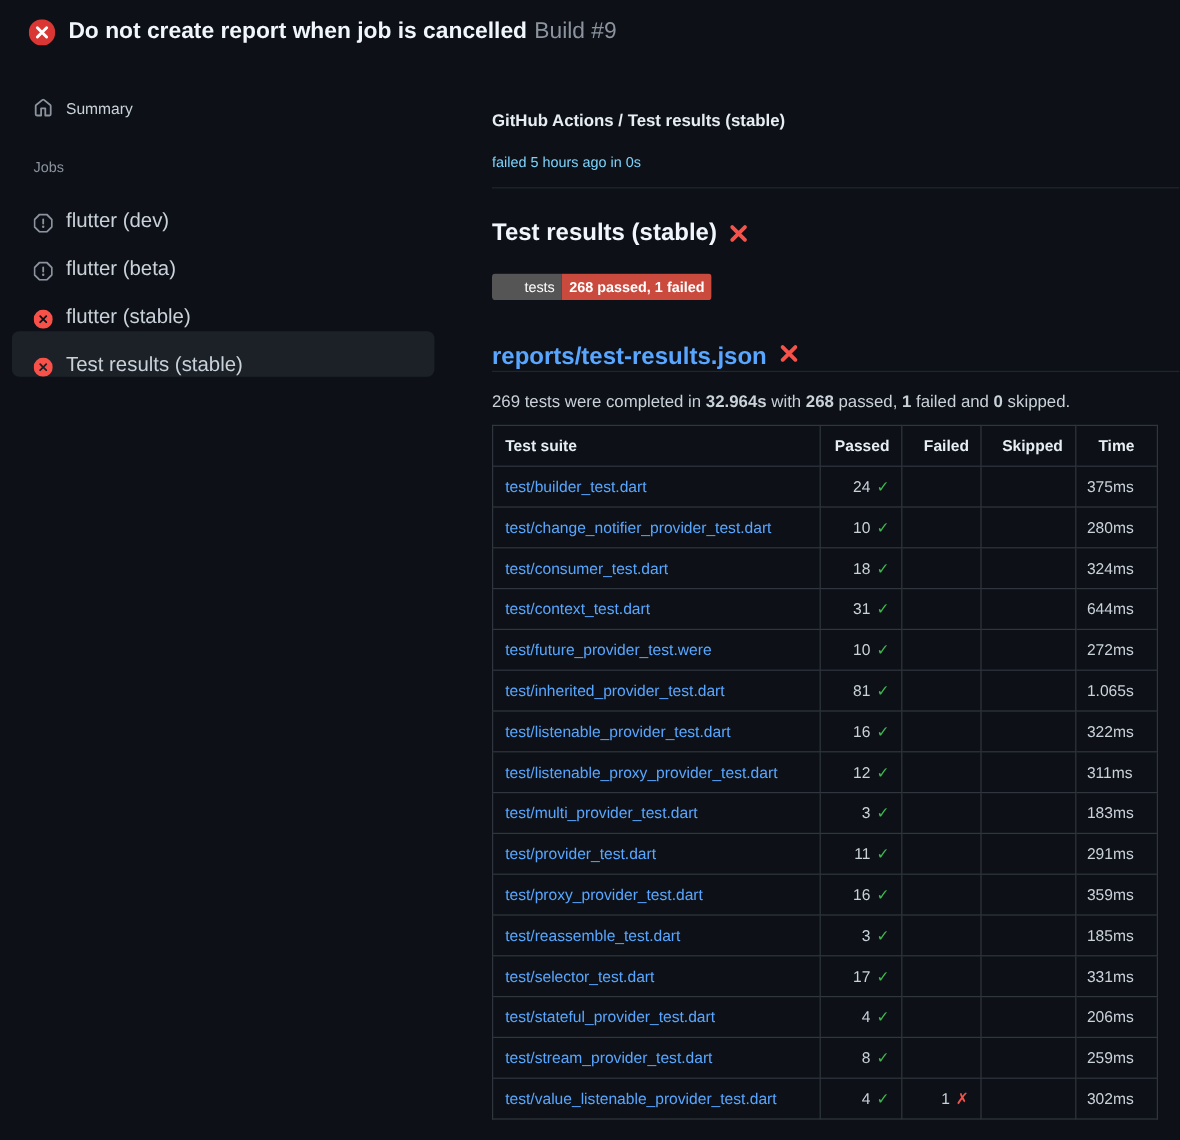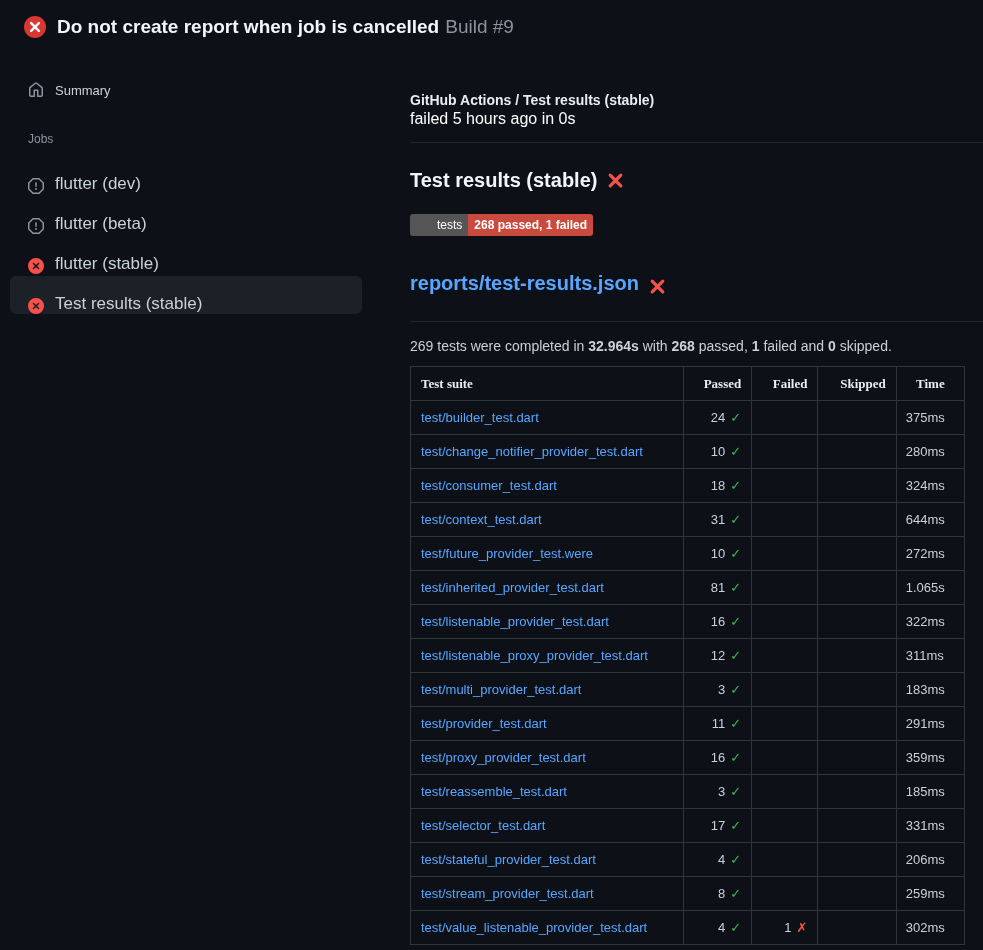--- a/index.html
+++ b/index.html
@@ -35,56 +35,56 @@
     display: flex; align-items: flex-end; gap: 11px;
     height: 38px; margin-bottom: 2px; padding: 0 8px 0 18px;
     font-size: 17px; color: #c9d1d9; border-radius: 6px; cursor: pointer;
   }
   .job-item.selected { background: #1c2128; }
   .status-icon { width: 16px; height: 16px; flex: 0 0 16px; display: inline-flex; }
 
   
   .main { flex: 1 1 auto; padding: 40px 0 0 24px; }
   .breadcrumb { font-size: 14px; font-weight: bold; color: #e6edf3; }
-  .status-line { margin-top: 2px; font-size: 16px; color: #ffffff; }
+  .status-line { margin-top: 20px; font-size: 12px; color: #7dd3fc; }
   .top-divider { margin-top: 14px; border: 0; border-top: 1px solid #21262d; }
 
   .section-title {
     margin-top: 26px; font-size: 20px; font-weight: bold; color: #f0f6fc;
     display: flex; align-items: center; gap: 10px;
   }
   .x-mark { width: 17px; height: 17px; display: inline-block; }
 
   .badge {
     margin-top: 22px; display: inline-flex; font-size: 12px;
     border-radius: 3px; overflow: hidden; line-height: 1;
   }
   .badge .badge-label { padding: 5px 6px; color: #ffffff; }
   .badge .badge-value { padding: 5px 6px; color: #ffffff; font-weight: bold; }
 
   .report-title {
-    margin-top: 36px; padding-bottom: 26px;
+    margin-top: 36px; padding-bottom: 0;
     border-bottom: 1px solid #21262d;
     font-size: 20px; font-weight: bold; color: var(--link, #58a6ff);
-    display: flex; align-items: flex-end; gap: 10px;
+    display: flex; align-items: flex-start; gap: 10px;
   }
   .report-title a { color: var(--link, #58a6ff); }
 
   .summary-line { margin-top: 16px; font-size: 14px; color: #c9d1d9; }
   .summary-line b { color: #c9d1d9; }
 
   
   table.results {
     margin-top: 12px; border-collapse: collapse;
     width: 555px; font-size: 13px; table-layout: fixed;
   }
   .results th, .results td {
     border: 1px solid #30363d; padding: 8px 10px; height: 34px;
   }
-  .results th { color: #e6edf3; font-weight: bold; text-align: left; font-family: Liberation Serif, serif; }
+  .results th { color: #e6edf3; font-weight: bold; text-align: left; }
   .results col.c-suite   { width: 272px; }
   .results col.c-passed  { width: 68px; }
   .results col.c-failed  { width: 66px; }
   .results col.c-skipped { width: 78px; }
   .results col.c-time    { width: 68px; }
   .results th.num, .results td.num { text-align: right; }
   .results th.time-h { text-align: center; }
   .results td.time { text-align: left; padding-left: 9px; color: #c9d1d9; }
   .results td.suite a { color: var(--link, #58a6ff); }
   .check { color: var(--passed, #3fb950); font-weight: bold; margin-left: 5px; font-size: 13px; }

